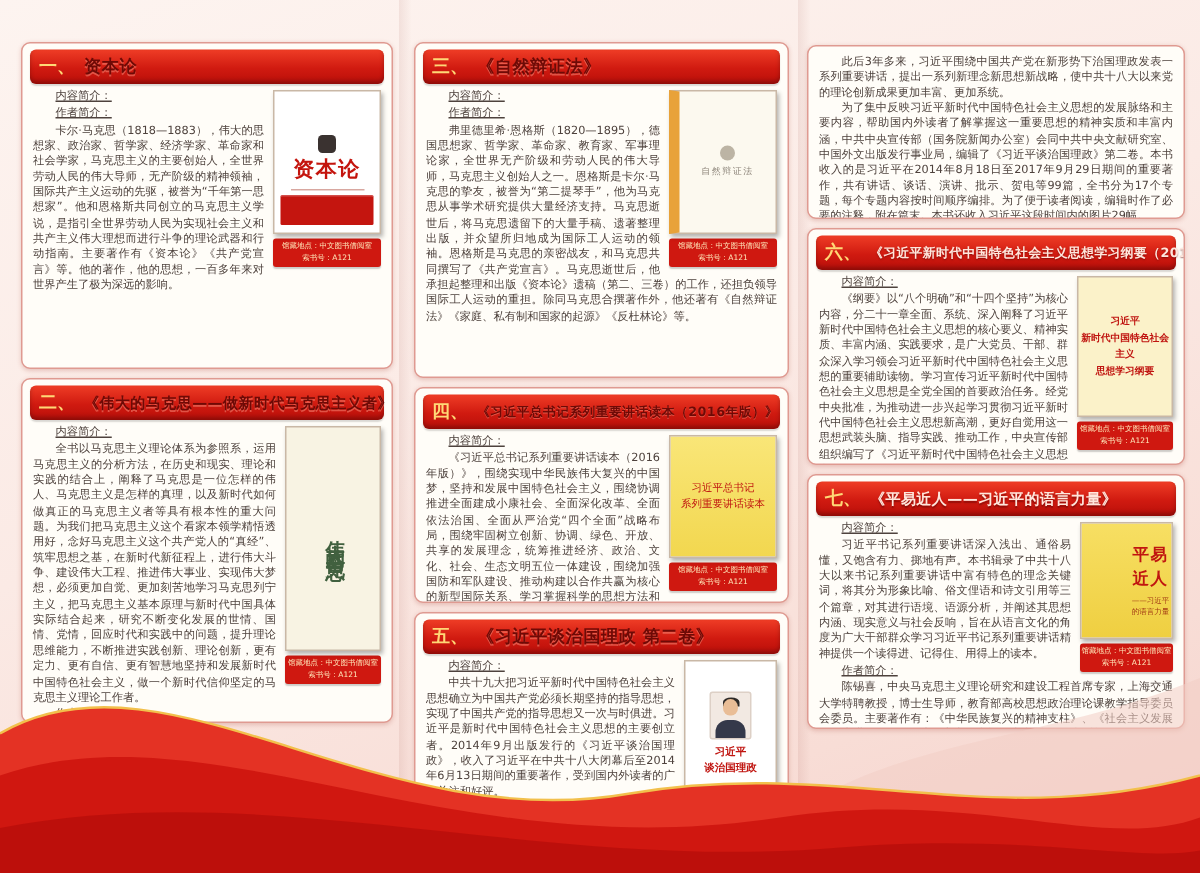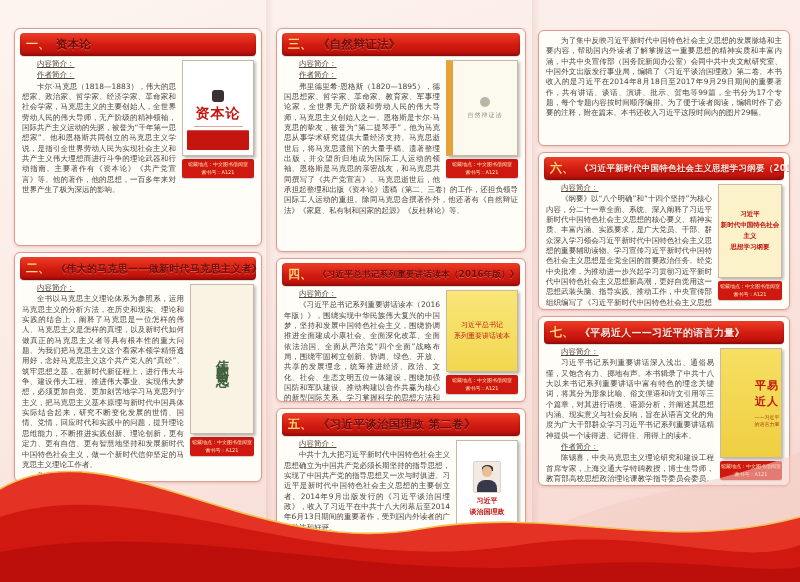--- a/index.html
+++ b/index.html
@@ -56,21 +56,21 @@
     border:1px solid #ddd0c6;border-radius:2px;overflow:hidden;}
   .cover.portrait .photo .head{position:absolute;left:8px;top:4px;width:10px;height:11px;
     border-radius:50% 50% 45% 45%;background:#e9bd96;}
   .cover.portrait .photo .hair{position:absolute;left:7.5px;top:2.5px;width:11px;height:6px;
     border-radius:50% 50% 0 0;background:#2e2a28;}
   .cover.portrait .photo .suit{position:absolute;left:3px;bottom:-2px;width:20px;height:14px;
     border-radius:8px 8px 0 0;background:#35394a;}
   .cover.portrait .cov-t{color:#c01510;font-weight:bold;font-size:7px;line-height:1.5;}
   .cover.pale{height:94px;background:#fbf2c9;}
   .cover.pale .cov-t{color:#c01510;font-weight:bold;font-size:6.5px;line-height:1.7;}
-  .cover.gold{height:110px;background:linear-gradient(180deg,#f7df63,#efcf41);padding-left:32px;}
+  .cover.gold{height:78px;background:linear-gradient(180deg,#f7df63,#efcf41);padding-left:32px;}
   .cover.gold .cov-t{color:#c01510;font-weight:bold;font-size:11px;letter-spacing:1px;}
   .cover.gold .cov-s{color:#a33c15;font-size:5px;margin-top:5px;}
   .ribbon{position:absolute;left:0;bottom:0;pointer-events:none;}
 </style>
 </head>
 <body>
 
 <div class="fold" style="left:266px"></div>
 <div class="fold" style="left:532px"></div>
 
@@ -181,20 +181,21 @@
       </div>
 
     </div>
     <div class="lbl">内容简介：</div>
     <p class="txt">中共十九大把习近平新时代中国特色社会主义思想确立为中国共产党必须长期坚持的指导思想，实现了中国共产党的指导思想又一次与时俱进。习近平是新时代中国特色社会主义思想的主要创立者。2014年9月出版发行的《习近平谈治国理政》，收入了习近平在中共十八大闭幕后至2014年6月13日期间的重要著作，受到国内外读者的广泛关注和好评。</p>
   </div>
 </div>
 
 <div class="card" style="left:538px;top:30px;width:252px;height:116px">
   <div class="body">
+    <p class="txt">此后3年多来，习近平围绕中国共产党在新形势下治国理政发表一系列重要讲话，提出一系列新理念新思想新战略，使中共十八大以来党的理论创新成果更加丰富、更加系统。</p>
     <p class="txt">为了集中反映习近平新时代中国特色社会主义思想的发展脉络和主要内容，帮助国内外读者了解掌握这一重要思想的精神实质和丰富内涵，中共中央宣传部（国务院新闻办公室）会同中共中央文献研究室、中国外文出版发行事业局，编辑了《习近平谈治国理政》第二卷。本书收入的是习近平在2014年8月18日至2017年9月29日期间的重要著作，共有讲话、谈话、演讲、批示、贺电等99篇，全书分为17个专题，每个专题内容按时间顺序编排。为了便于读者阅读，编辑时作了必要的注释，附在篇末。本书还收入习近平这段时间内的图片29幅。</p>
   </div>
 </div>
 
 <div class="card light" style="left:538px;top:152px;width:252px;height:158px">
   <div class="hdr">
     <span class="num">六、</span>
     <span class="ttl sm">《习近平新时代中国特色社会主义思想学习纲要（2019版标准版）》</span>
   </div>
   <div class="body">

